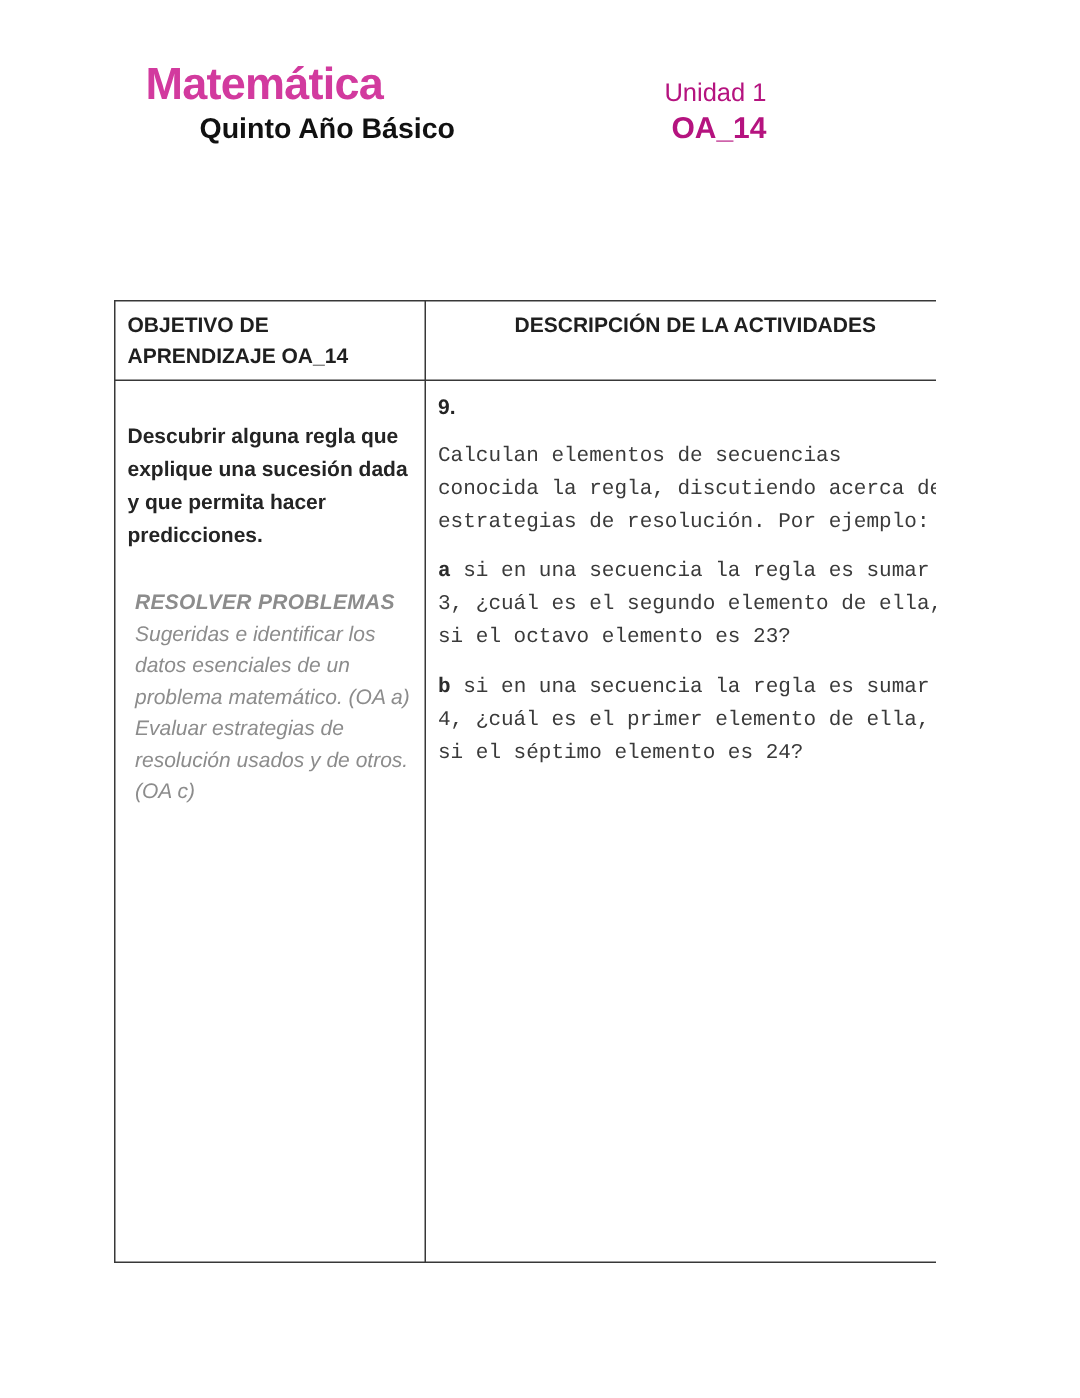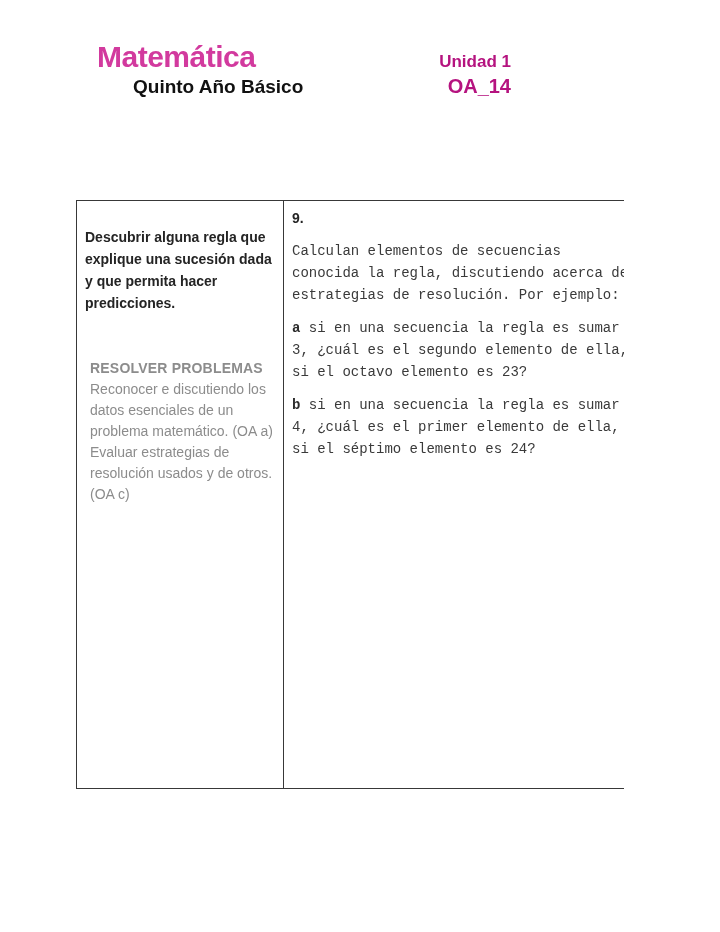--- a/index.html
+++ b/index.html
@@ -26,21 +26,21 @@
     font-size: 19px;
     font-weight: bold;
     color: #111111;
     line-height: 22px;
     margin-top: 2px;
     margin-left: 36px;
   }
   .unit-block { position: absolute; top: 52px; right: 113px; text-align: right; }
   .unit-name {
     font-size: 17px;
-    font-weight: bold;
+    font-weight: normal;
     color: #b5137f;
     line-height: 20px;
   }
   .oa-code {
     font-size: 20px;
     font-weight: bold;
     color: #b5137f;
     line-height: 23px;
     margin-top: 3px;
   }
@@ -86,25 +86,26 @@
   .body-row td { height: 588px; }
 
   .objective-text {
     font-size: 14px;
     font-weight: bold;
     color: #242424;
     line-height: 22px;
     margin-top: 20px;
   }
   .skills-block {
-    margin-top: 44px;
+    margin-top: 24px;
     padding-left: 5px;
     color: #8c8c8c;
     font-size: 14px;
     line-height: 21px;
+    font-style: italic;
   }
   .skills-title { font-weight: bold; letter-spacing: 0.2px; }
 
   .activity-number {
     font-size: 14px;
     font-weight: bold;
     color: #242424;
     line-height: 21px;
     margin-top: 2px;
   }
@@ -132,26 +133,30 @@
     <div class="oa-code">OA_14</div>
   </div>
 
 
   <table class="activities">
     <colgroup>
       <col class="col-objective">
       <col class="col-description">
     </colgroup>
     <tbody>
+      <tr>
+        <td class="th-cell">OBJETIVO DE APRENDIZAJE OA_14</td>
+        <td class="th-cell th-center">DESCRIPCIÓN DE LA ACTIVIDADES</td>
+      </tr>
       <tr class="body-row">
         <td>
           <div class="objective-text">Descubrir alguna regla que explique una sucesión dada y que permita hacer predicciones.</div>
           <div class="skills-block">
             <div class="skills-title">RESOLVER PROBLEMAS</div>
-            <div class="skills-text">Reconocer e discutiendo los datos esenciales de un problema matemático. (OA a) Evaluar estrategias de resolución usados y de otros. (OA c)</div>
+            <div class="skills-text">Sugeridas e identificar los datos esenciales de un problema matemático. (OA a) Evaluar estrategias de resolución usados y de otros. (OA c)</div>
           </div>
         </td>
         <td>
           <div class="activity-number">9.</div>
           <p class="para">Calculan elementos de secuencias conocida la regla, discutiendo acerca de estrategias de resolución. Por ejemplo:</p>
           <p class="para"><b>a</b> <span>si en una secuencia la regla es sumar 3, ¿cuál es el segundo elemento de ella, si el octavo elemento es 23?</span></p>
           <p class="para"><b>b</b> <span>si en una secuencia la regla es sumar 4, ¿cuál es el primer elemento de ella, si el séptimo elemento es 24?</span></p>
         </td>
       </tr>
     </tbody>

